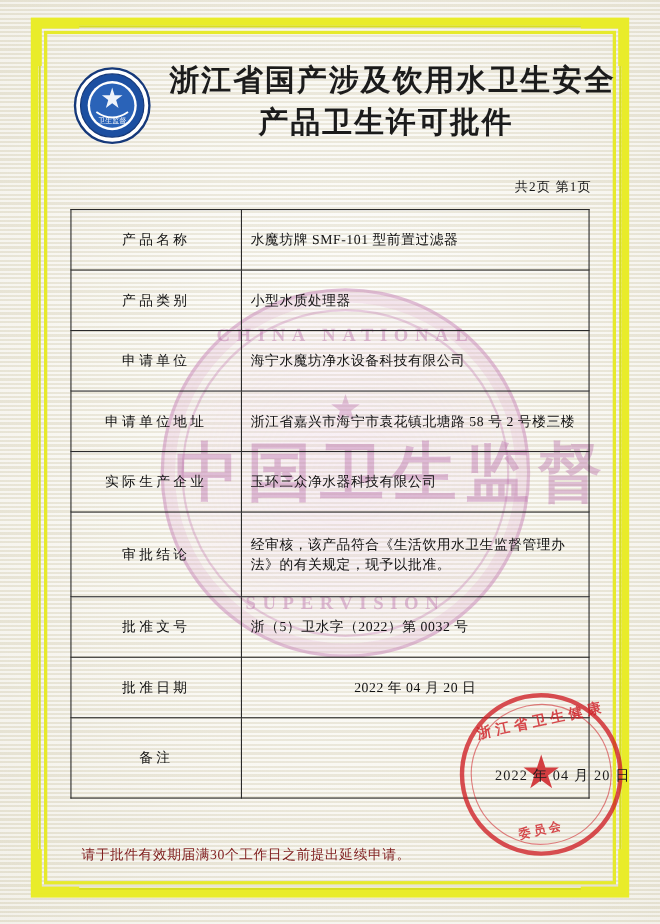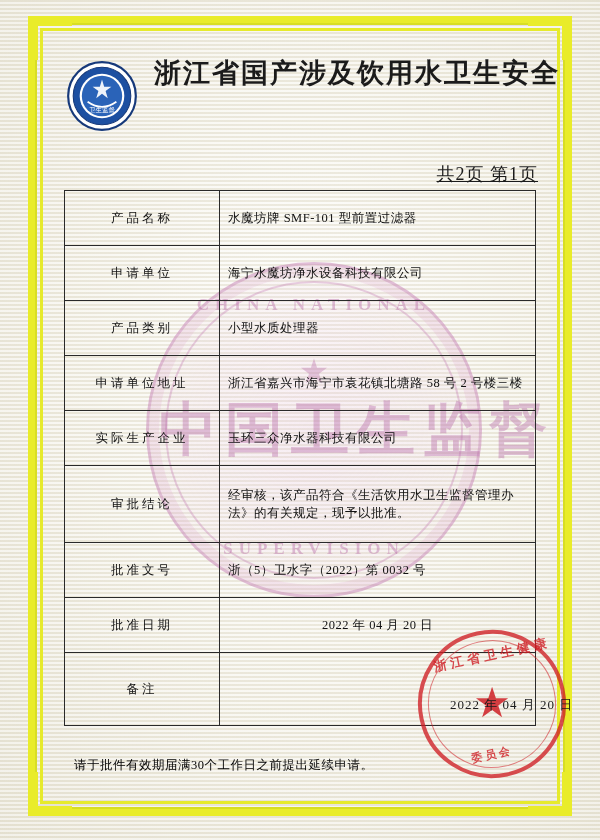--- a/index.html
+++ b/index.html
@@ -155,24 +155,23 @@
     color: #1b1b1b;
     line-height: 38px;
     white-space: nowrap;
   }
 
   
   #page-count {
     position: absolute;
     right: 44px;
     top: 152px;
-    font-size: 18px;
+    font-size: 12px;
     color: #1b1b1b;
     letter-spacing: 1px;
-    text-decoration: underline;
   }
 
   
   #table-wrap {
     position: absolute;
     left: 46px;
     top: 180px;
     width: 472px;
   }
   table#info-table {
@@ -259,23 +258,23 @@
     top: 686px;
     font-size: 13px;
     color: #1b1b1b;
     letter-spacing: 1px;
   }
 
   
   #footer-note {
     position: absolute;
     left: 56px;
-    bottom: 48px;
+    bottom: 36px;
     font-size: 12.5px;
-    color: #000000;
+    color: #7f1d1d;
     letter-spacing: .5px;
   }
 </style>
 </head>
 <body>
 
 <div id="page">
   <div id="paper-texture"></div>
 
   <div id="cert">
@@ -302,39 +301,40 @@
           <circle cx="50" cy="50" r="40" fill="#1c4fa1" stroke="#16397a" stroke-width="1.5"></circle>
           <circle cx="50" cy="50" r="31" fill="#ffffff"></circle>
           <circle cx="50" cy="50" r="28" fill="#2a63b8"></circle>
           <path d="M50 27 L53 37 L63 37 L55 43 L58 53 L50 47 L42 53 L45 43 L37 37 L47 37 Z" fill="#ffffff" opacity="0.92"></path>
           <path d="M30 58 q20 14 40 0" stroke="#ffffff" stroke-width="2.4" fill="none"></path>
           <text x="50" y="72" font-size="9" text-anchor="middle" fill="#ffffff" font-family="Liberation Serif, serif">卫生监督</text>
         </svg>
       </div>
       <div id="title-block">
         <div class="title-line">浙江省国产涉及饮用水卫生安全</div>
+        <div class="title-line">产品卫生许可批件</div>
       </div>
     </div>
 
     <div id="page-count">共2页 第1页</div>
 
     <div id="table-wrap">
       <table id="info-table">
         <tbody>
           <tr class="tall">
             <td class="lbl">产品名称</td>
             <td class="val">水魔坊牌 SMF-101 型前置过滤器</td>
           </tr>
           <tr class="tall">
+            <td class="lbl">产品类别</td>
+            <td class="val">小型水质处理器</td>
+          </tr>
+          <tr class="tall">
             <td class="lbl">申请单位</td>
             <td class="val">海宁水魔坊净水设备科技有限公司</td>
-          </tr>
-          <tr class="tall">
-            <td class="lbl">产品类别</td>
-            <td class="val">小型水质处理器</td>
           </tr>
           <tr class="tall">
             <td class="lbl">申请单位地址</td>
             <td class="val">浙江省嘉兴市海宁市袁花镇北塘路 58 号 2 号楼三楼</td>
           </tr>
           <tr class="tall">
             <td class="lbl">实际生产企业</td>
             <td class="val">玉环三众净水器科技有限公司</td>
           </tr>
           <tr class="conclusion">

